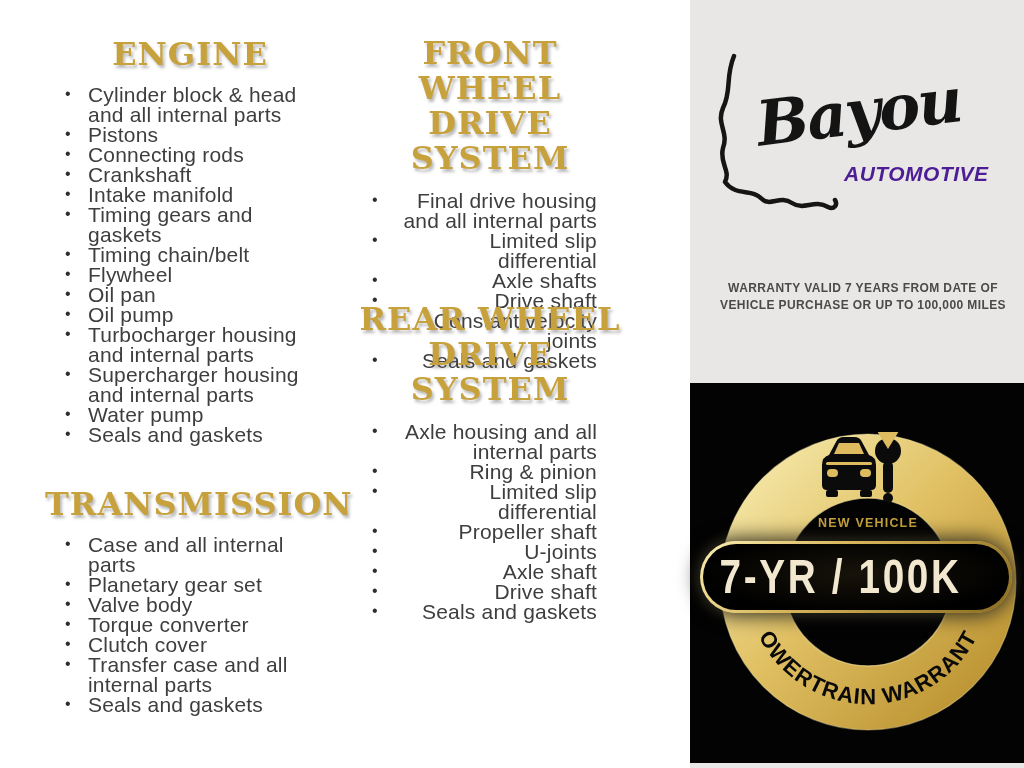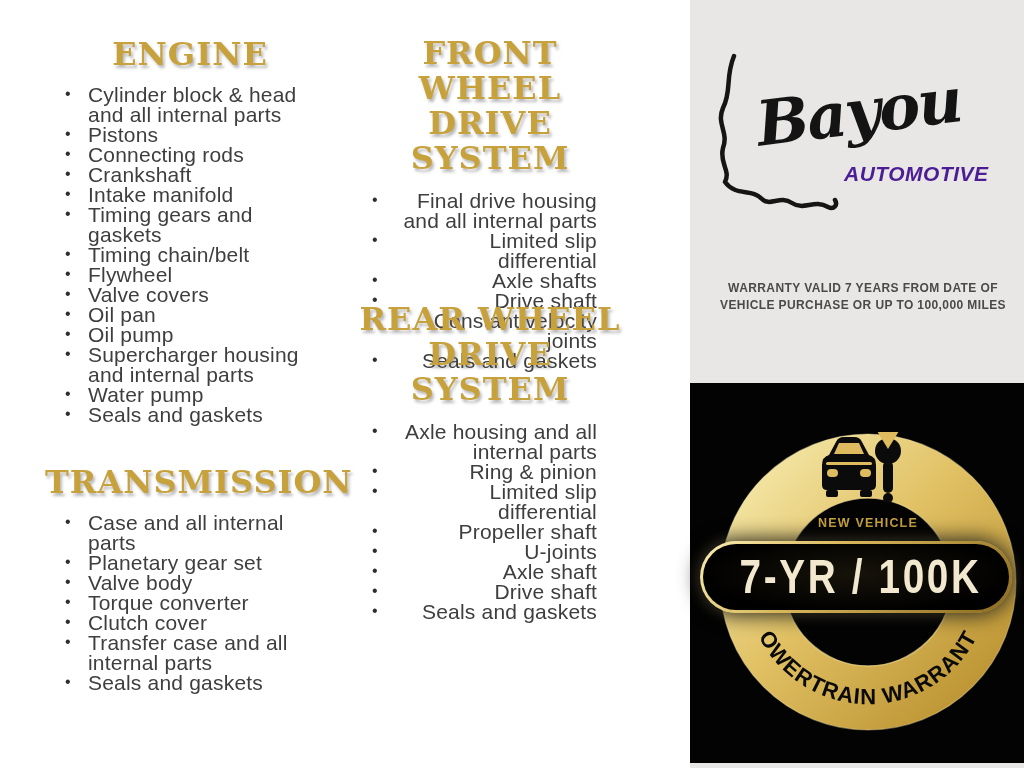--- a/index.html
+++ b/index.html
@@ -11,21 +11,21 @@
     --ink:#141414;
   }
   *{box-sizing:border-box;margin:0;padding:0}
   html,body{width:1024px;height:768px;overflow:hidden;background:#ffffff;
     font-family:"Liberation Sans",sans-serif;}
   .page{position:relative;width:1024px;height:768px;background:#ffffff;}
 
   
   .sec{position:absolute;}
   #sec-engine{left:45px;top:36px;width:290px;}
-  #sec-transmission{left:45px;top:464px;width:290px;}
+  #sec-transmission{left:45px;top:486px;width:290px;}
   #sec-front{left:352px;top:36px;width:276px;}
   #sec-rear{left:352px;top:302px;width:276px;}
 
   .sec h2{
     font-family:"DejaVu Serif","Liberation Serif",serif;
     font-weight:700;font-size:32px;line-height:36px;letter-spacing:1px;
     color:var(--gold-heading);text-align:center;
     text-shadow:2px 3px 3px rgba(100,100,100,.45);
   }
   .sec h2 .hl{display:block;line-height:35px;}
@@ -73,21 +73,21 @@
   .badge-svg{position:absolute;left:28px;top:49px;}
   .pill{
     position:absolute;left:10px;top:158px;width:312px;height:72px;
     border-radius:40px;padding:3px;z-index:3;
     background:linear-gradient(135deg,#f9eeb4 0%,#d9b85c 38%,#8a6a1e 100%);
     box-shadow:0 0 20px 2px rgba(0,0,0,.85),0 0 14px rgba(246,230,165,.45);
   }
   .pill-inner{
     width:100%;height:100%;border-radius:37px;
     background:radial-gradient(ellipse at 50% 45%,#17130a 0%,#000000 75%);
-    display:flex;align-items:center;justify-content:center;padding-left:9px;
+    display:flex;align-items:center;
   }
   .pill-text{
     font-weight:700;font-size:44px;letter-spacing:3px;color:#f2e8cf;
     transform:scaleX(.88) scaleY(1.08);white-space:nowrap;
   }
 </style>
 </head>
 <body>
 
 <div class="page">
@@ -96,23 +96,23 @@
     <h2>ENGINE</h2>
     <ul class="parts">
         <li>Cylinder block &amp; head and all internal parts</li>
         <li>Pistons</li>
         <li>Connecting rods</li>
         <li>Crankshaft</li>
         <li>Intake manifold</li>
         <li>Timing gears and gaskets</li>
         <li>Timing chain/belt</li>
         <li>Flywheel</li>
-        <li>Valve covers</li>
         <li>Oil pan</li>
         <li>Oil pump</li>
+        <li>Turbocharger housing and internal parts</li>
         <li>Supercharger housing and internal parts</li>
         <li>Water pump</li>
         <li>Seals and gaskets</li>
       </ul>
   </section>
 
   <section class="sec" id="sec-transmission">
     <h2>TRANSMISSION</h2>
     <ul class="parts">
         <li>Case and all internal parts</li>

